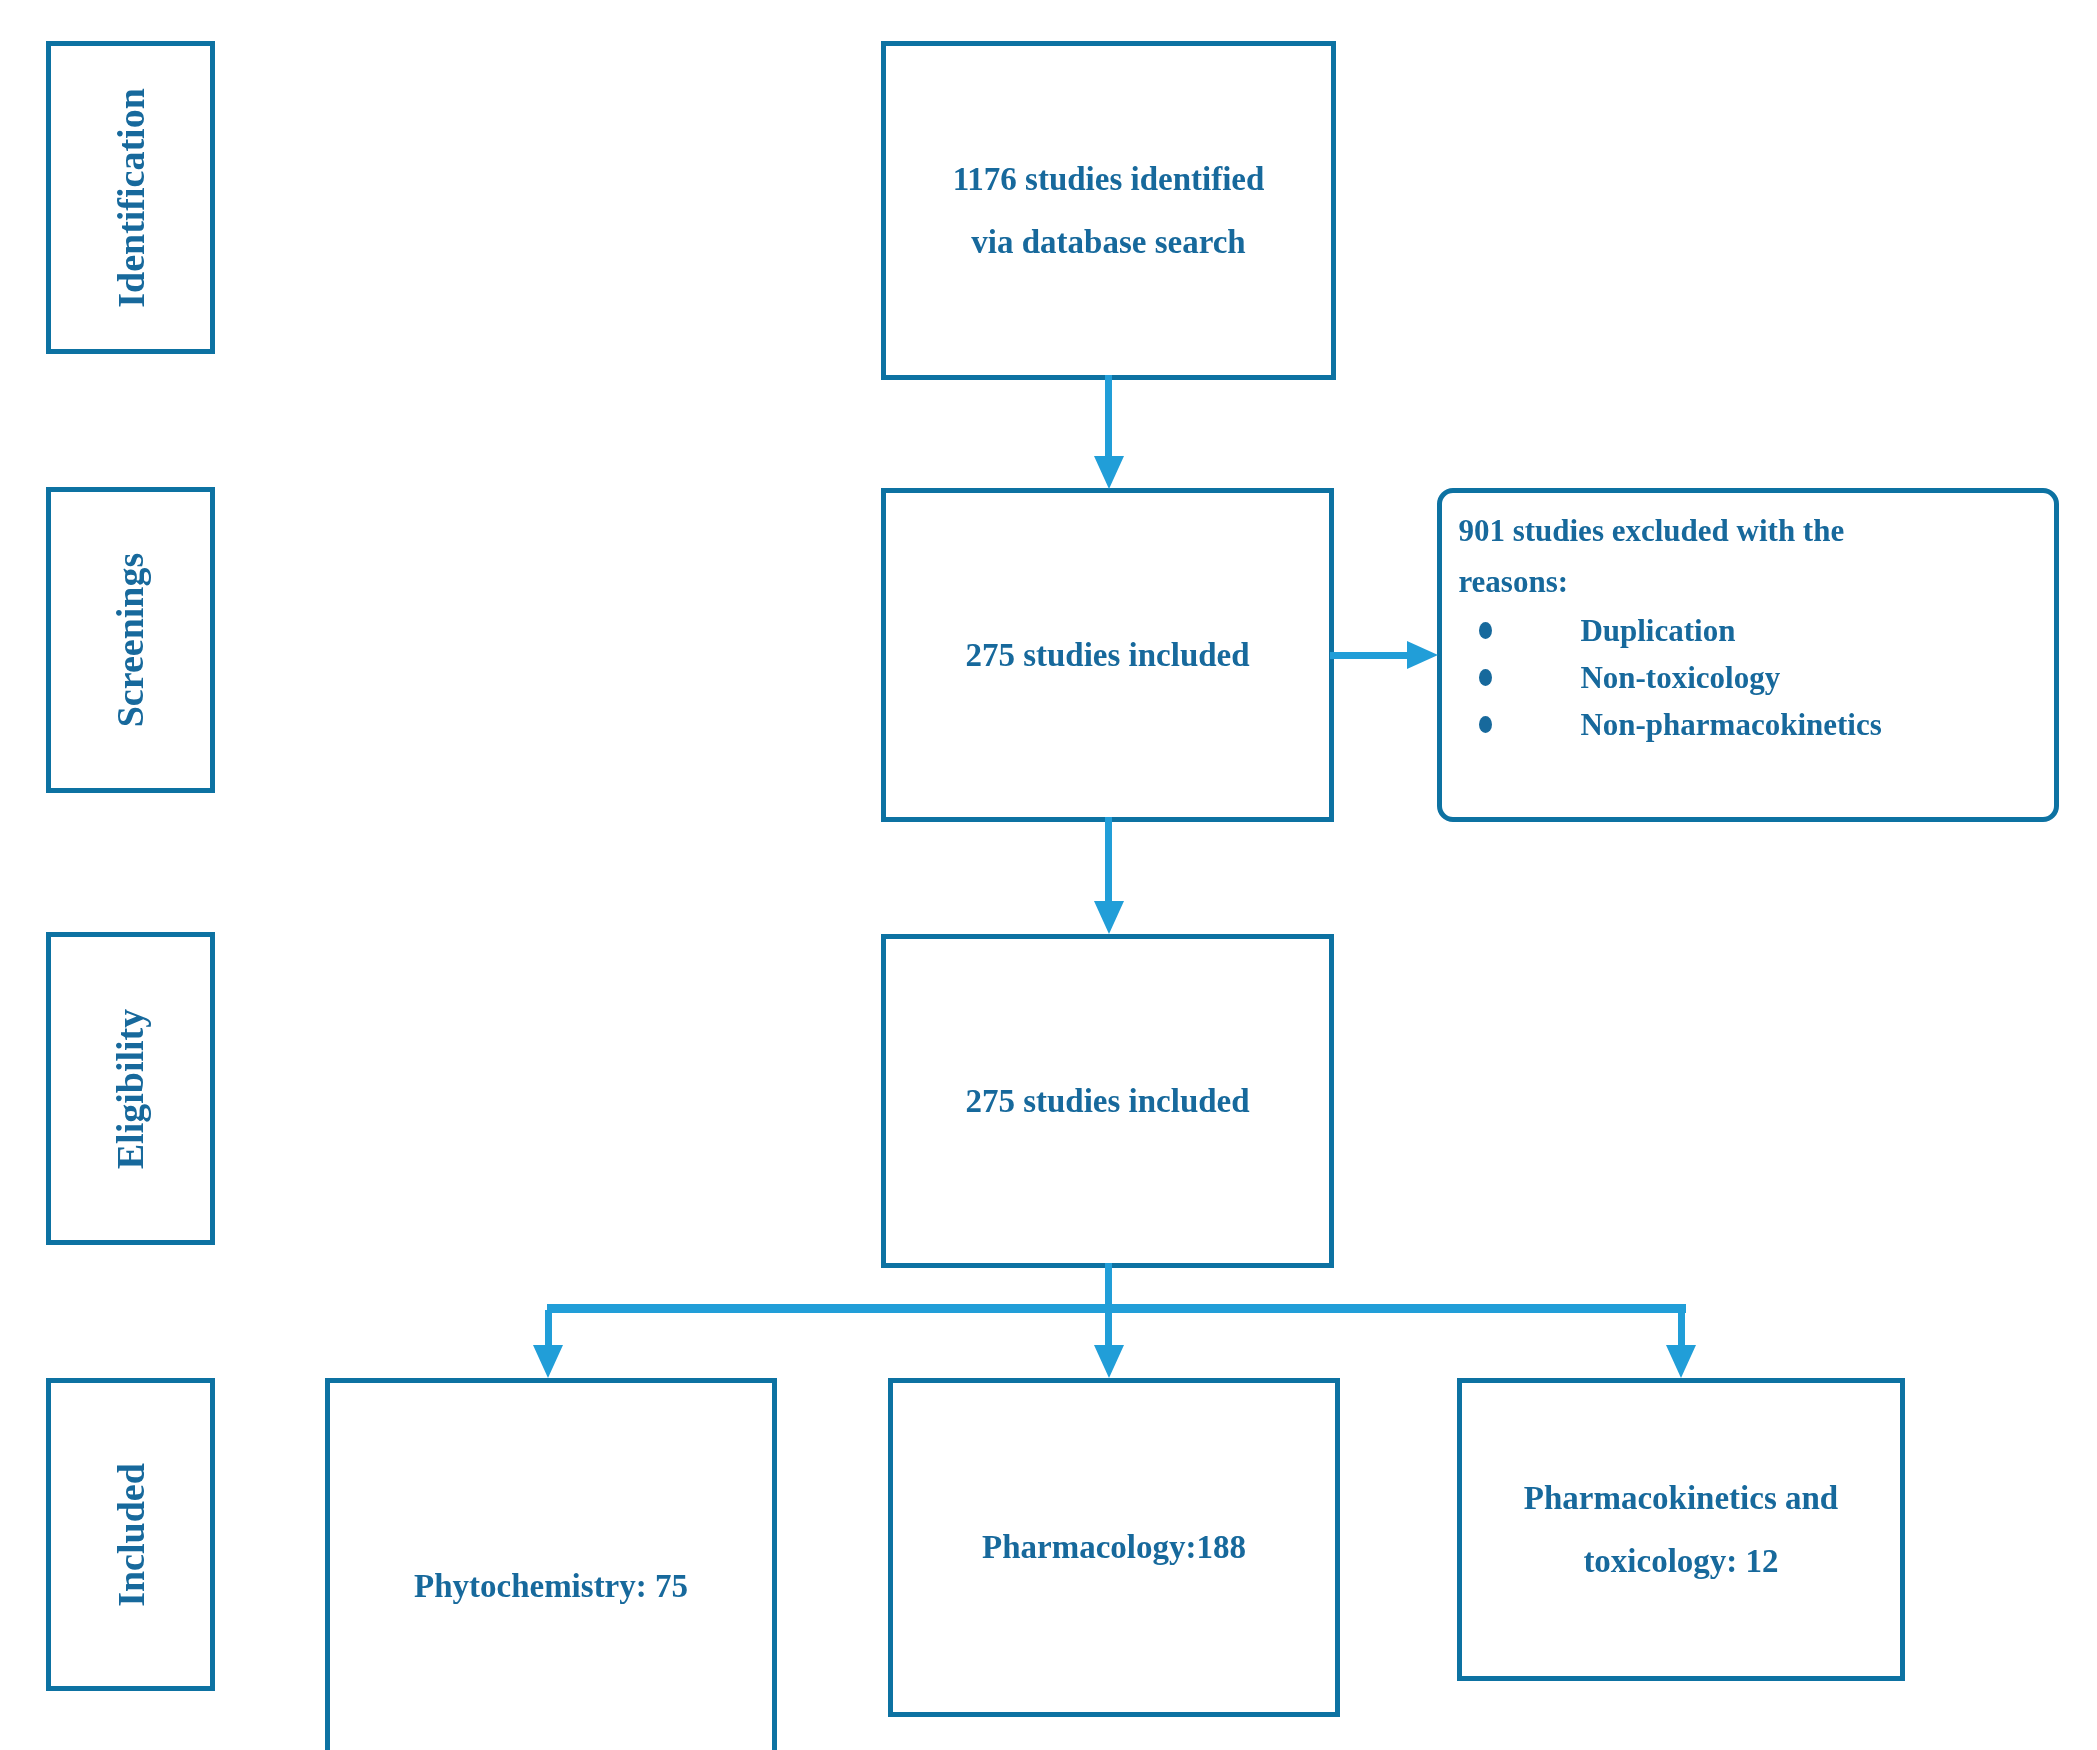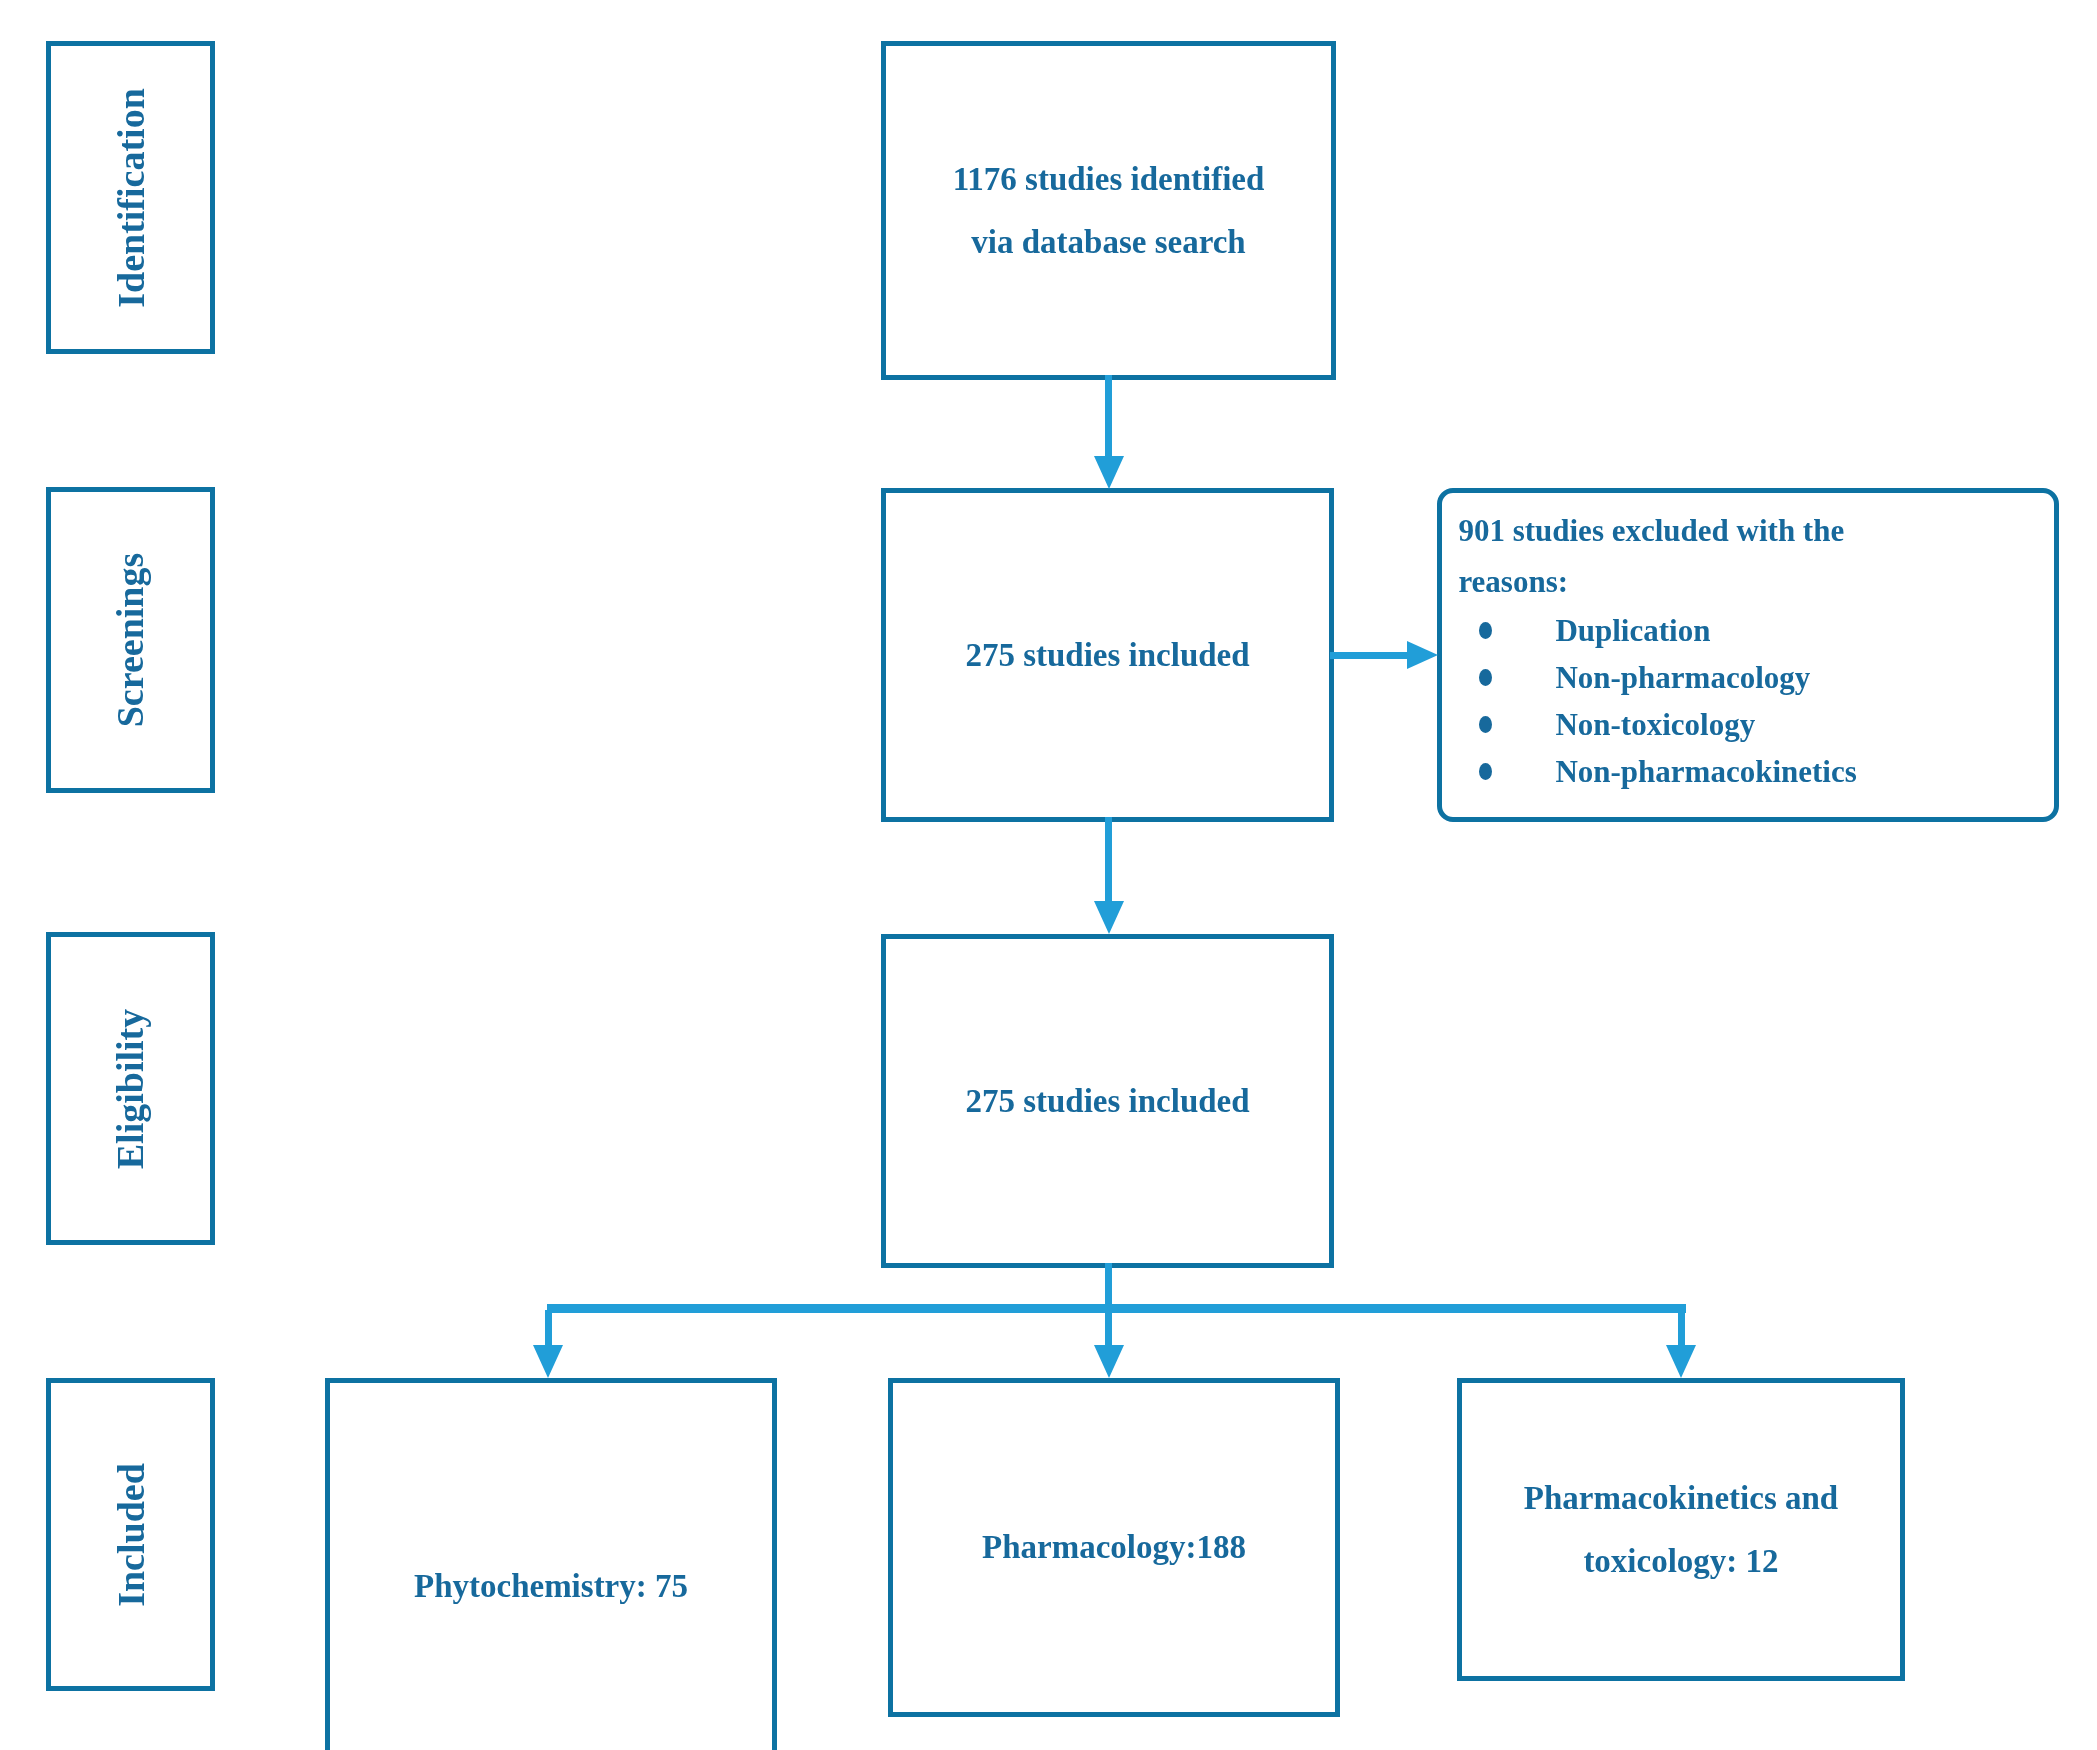--- a/index.html
+++ b/index.html
@@ -53,21 +53,21 @@
   .bullet-dot {
     width: 13px;
     height: 17px;
     border-radius: 50%;
     background: #17699c;
     margin-left: 21px;
     flex: 0 0 auto;
   }
   .excl-reason {
     font-size: 31px;
-    margin-left: 63px;
+    margin-left: 88px;
     text-align: right;
   }
   .stem-v { position: absolute; width: 6.6px; background: #219ed8; }
   .stem-h { position: absolute; height: 6.6px; background: #219ed8; }
   .hline  { position: absolute; height: 9.2px; background: #219ed8; }
   .head-down {
     position: absolute; width: 0; height: 0;
     border-left: 15px solid transparent;
     border-right: 15px solid transparent;
     border-top: 33px solid #219ed8;
@@ -115,24 +115,20 @@
 
   <div class="box excl-box" style="left:1437px; top:488px; width:622px; height:334px;border-radius:16px;">
     <div class="excl-heading">901 studies excluded with the
 reasons:</div>
     <div class="excl-row">
       <span class="bullet-dot"></span>
       <span class="excl-reason">Duplication</span>
     </div>
     <div class="excl-row">
       <span class="bullet-dot"></span>
-      <span class="excl-reason">Non-pharmacology</span>
-    </div>
-    <div class="excl-row">
-      <span class="bullet-dot"></span>
       <span class="excl-reason">Non-toxicology</span>
     </div>
     <div class="excl-row">
       <span class="bullet-dot"></span>
       <span class="excl-reason">Non-pharmacokinetics</span>
     </div>
   </div>
 
   <div class="box" style="left:325px; top:1378px; width:452px; height:417px;">
     <span class="node-text">Phytochemistry: 75</span>

